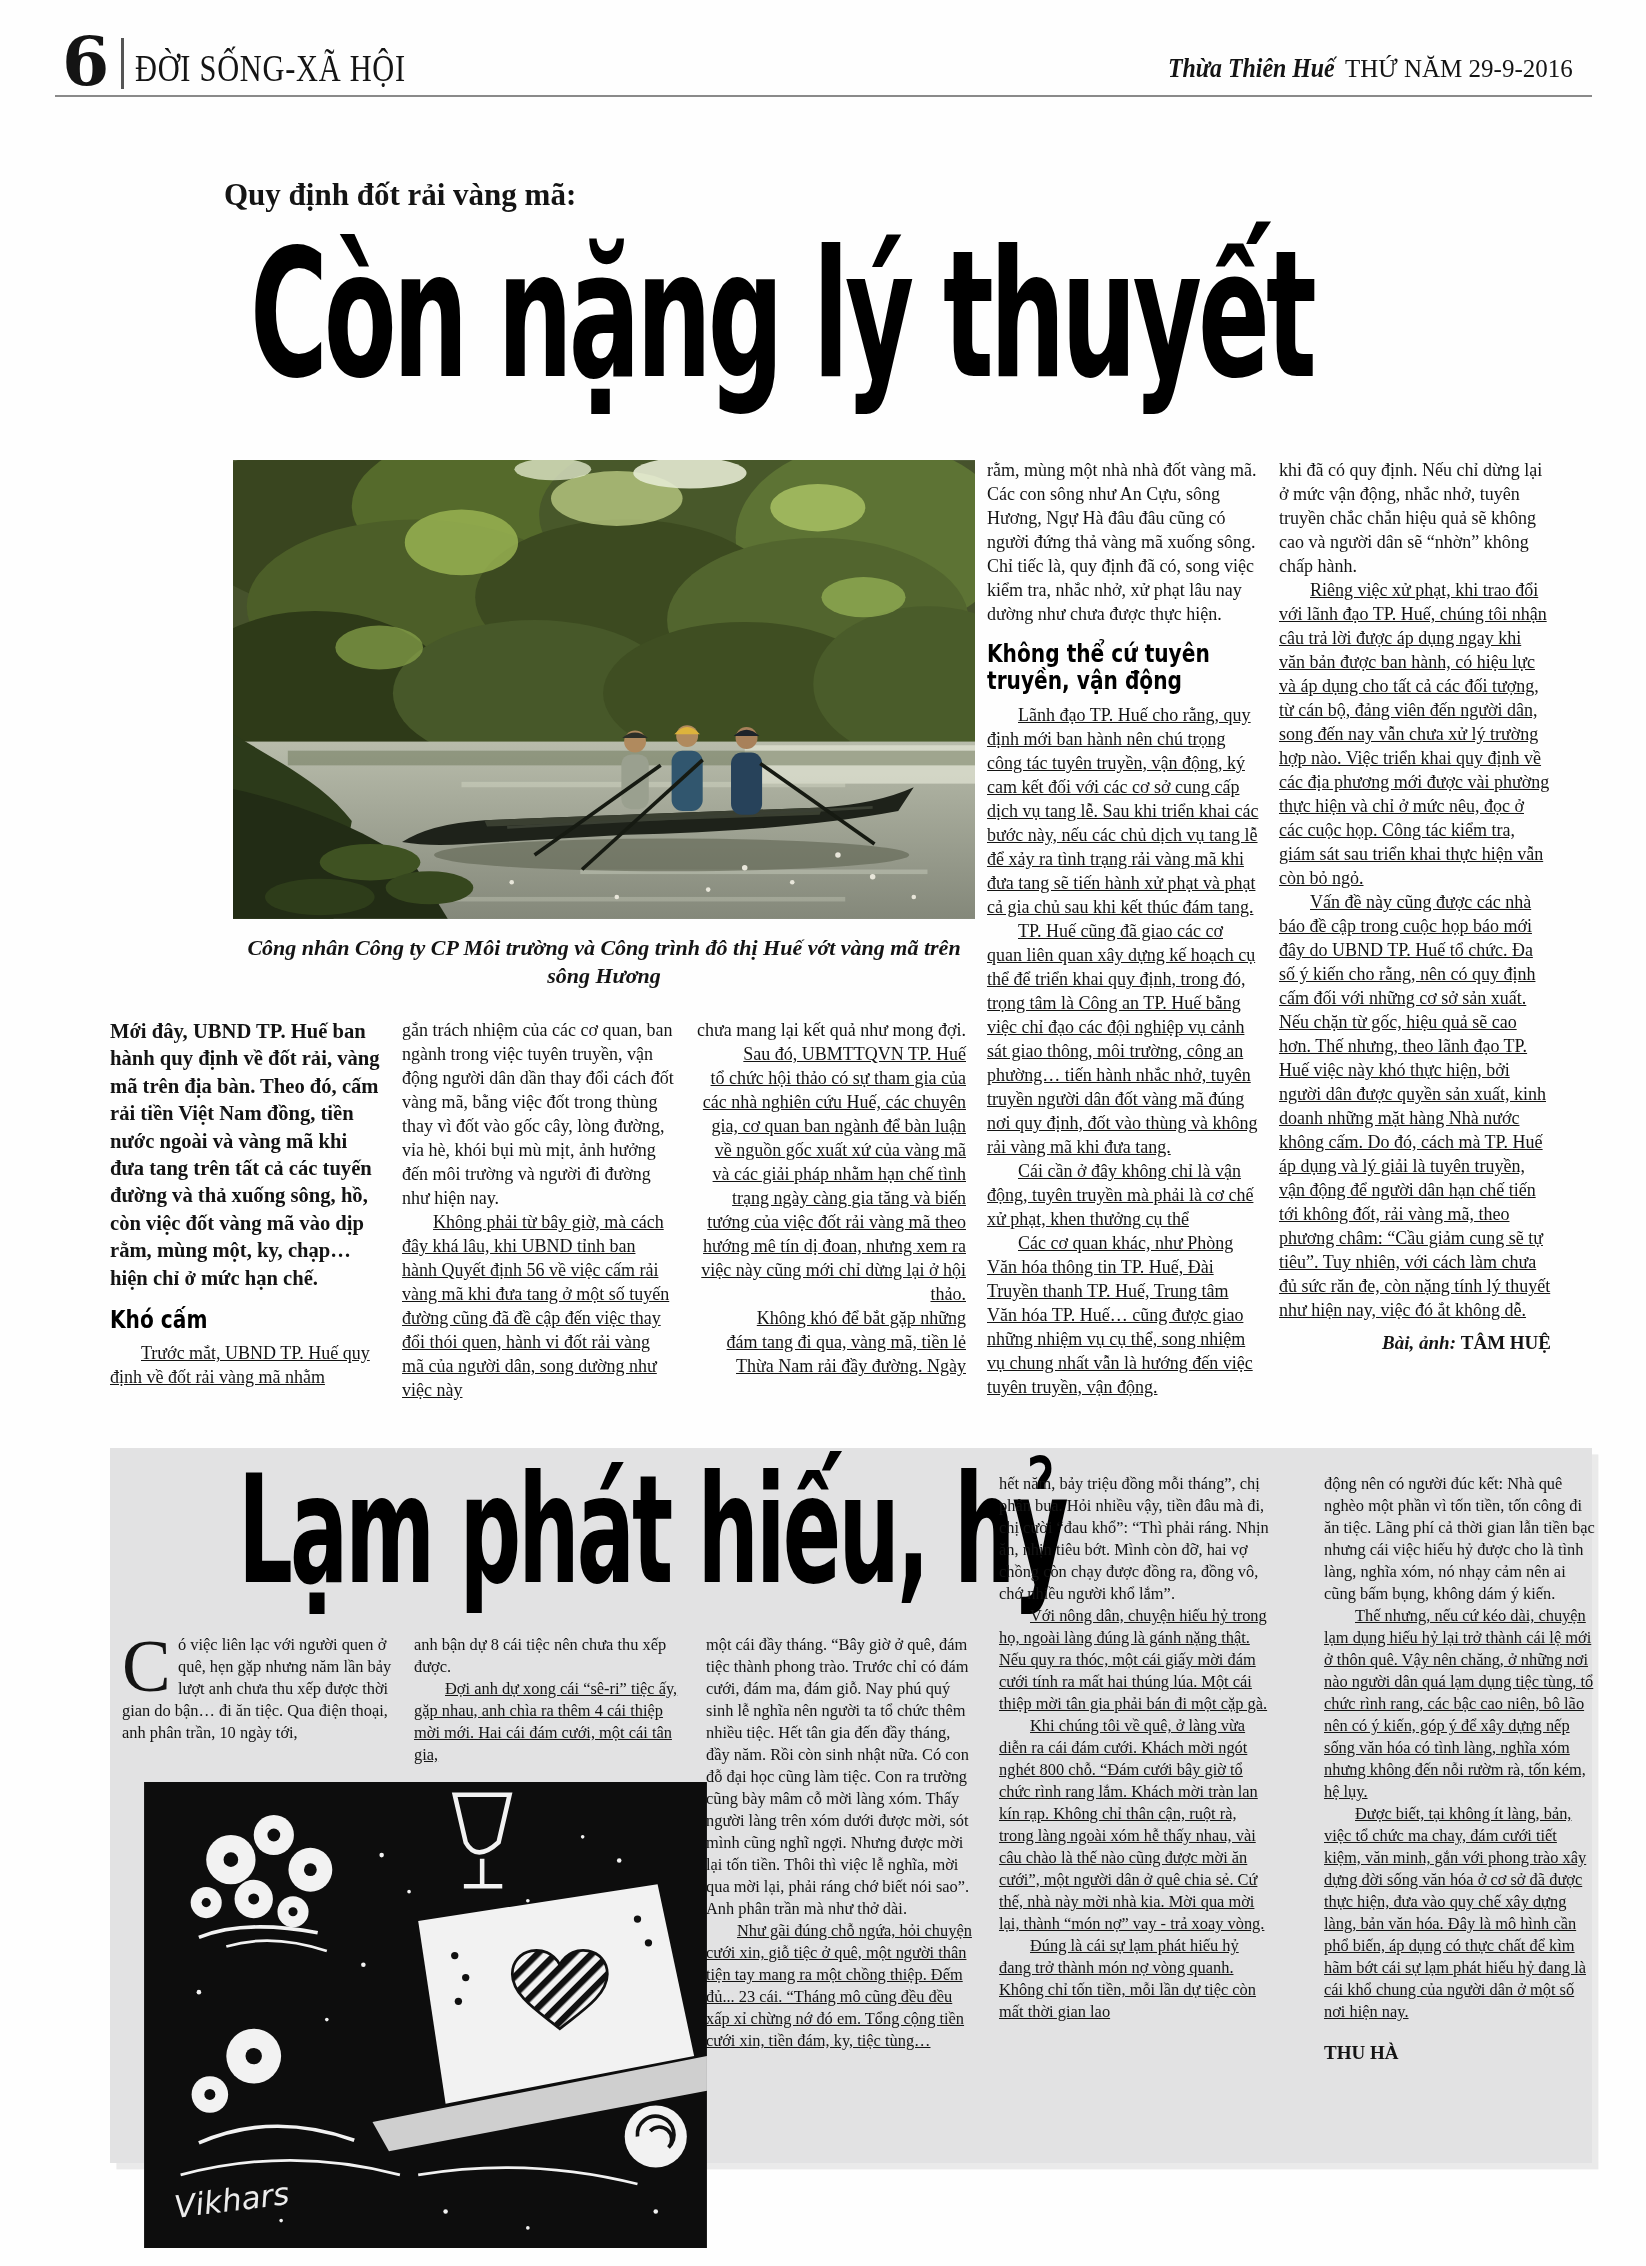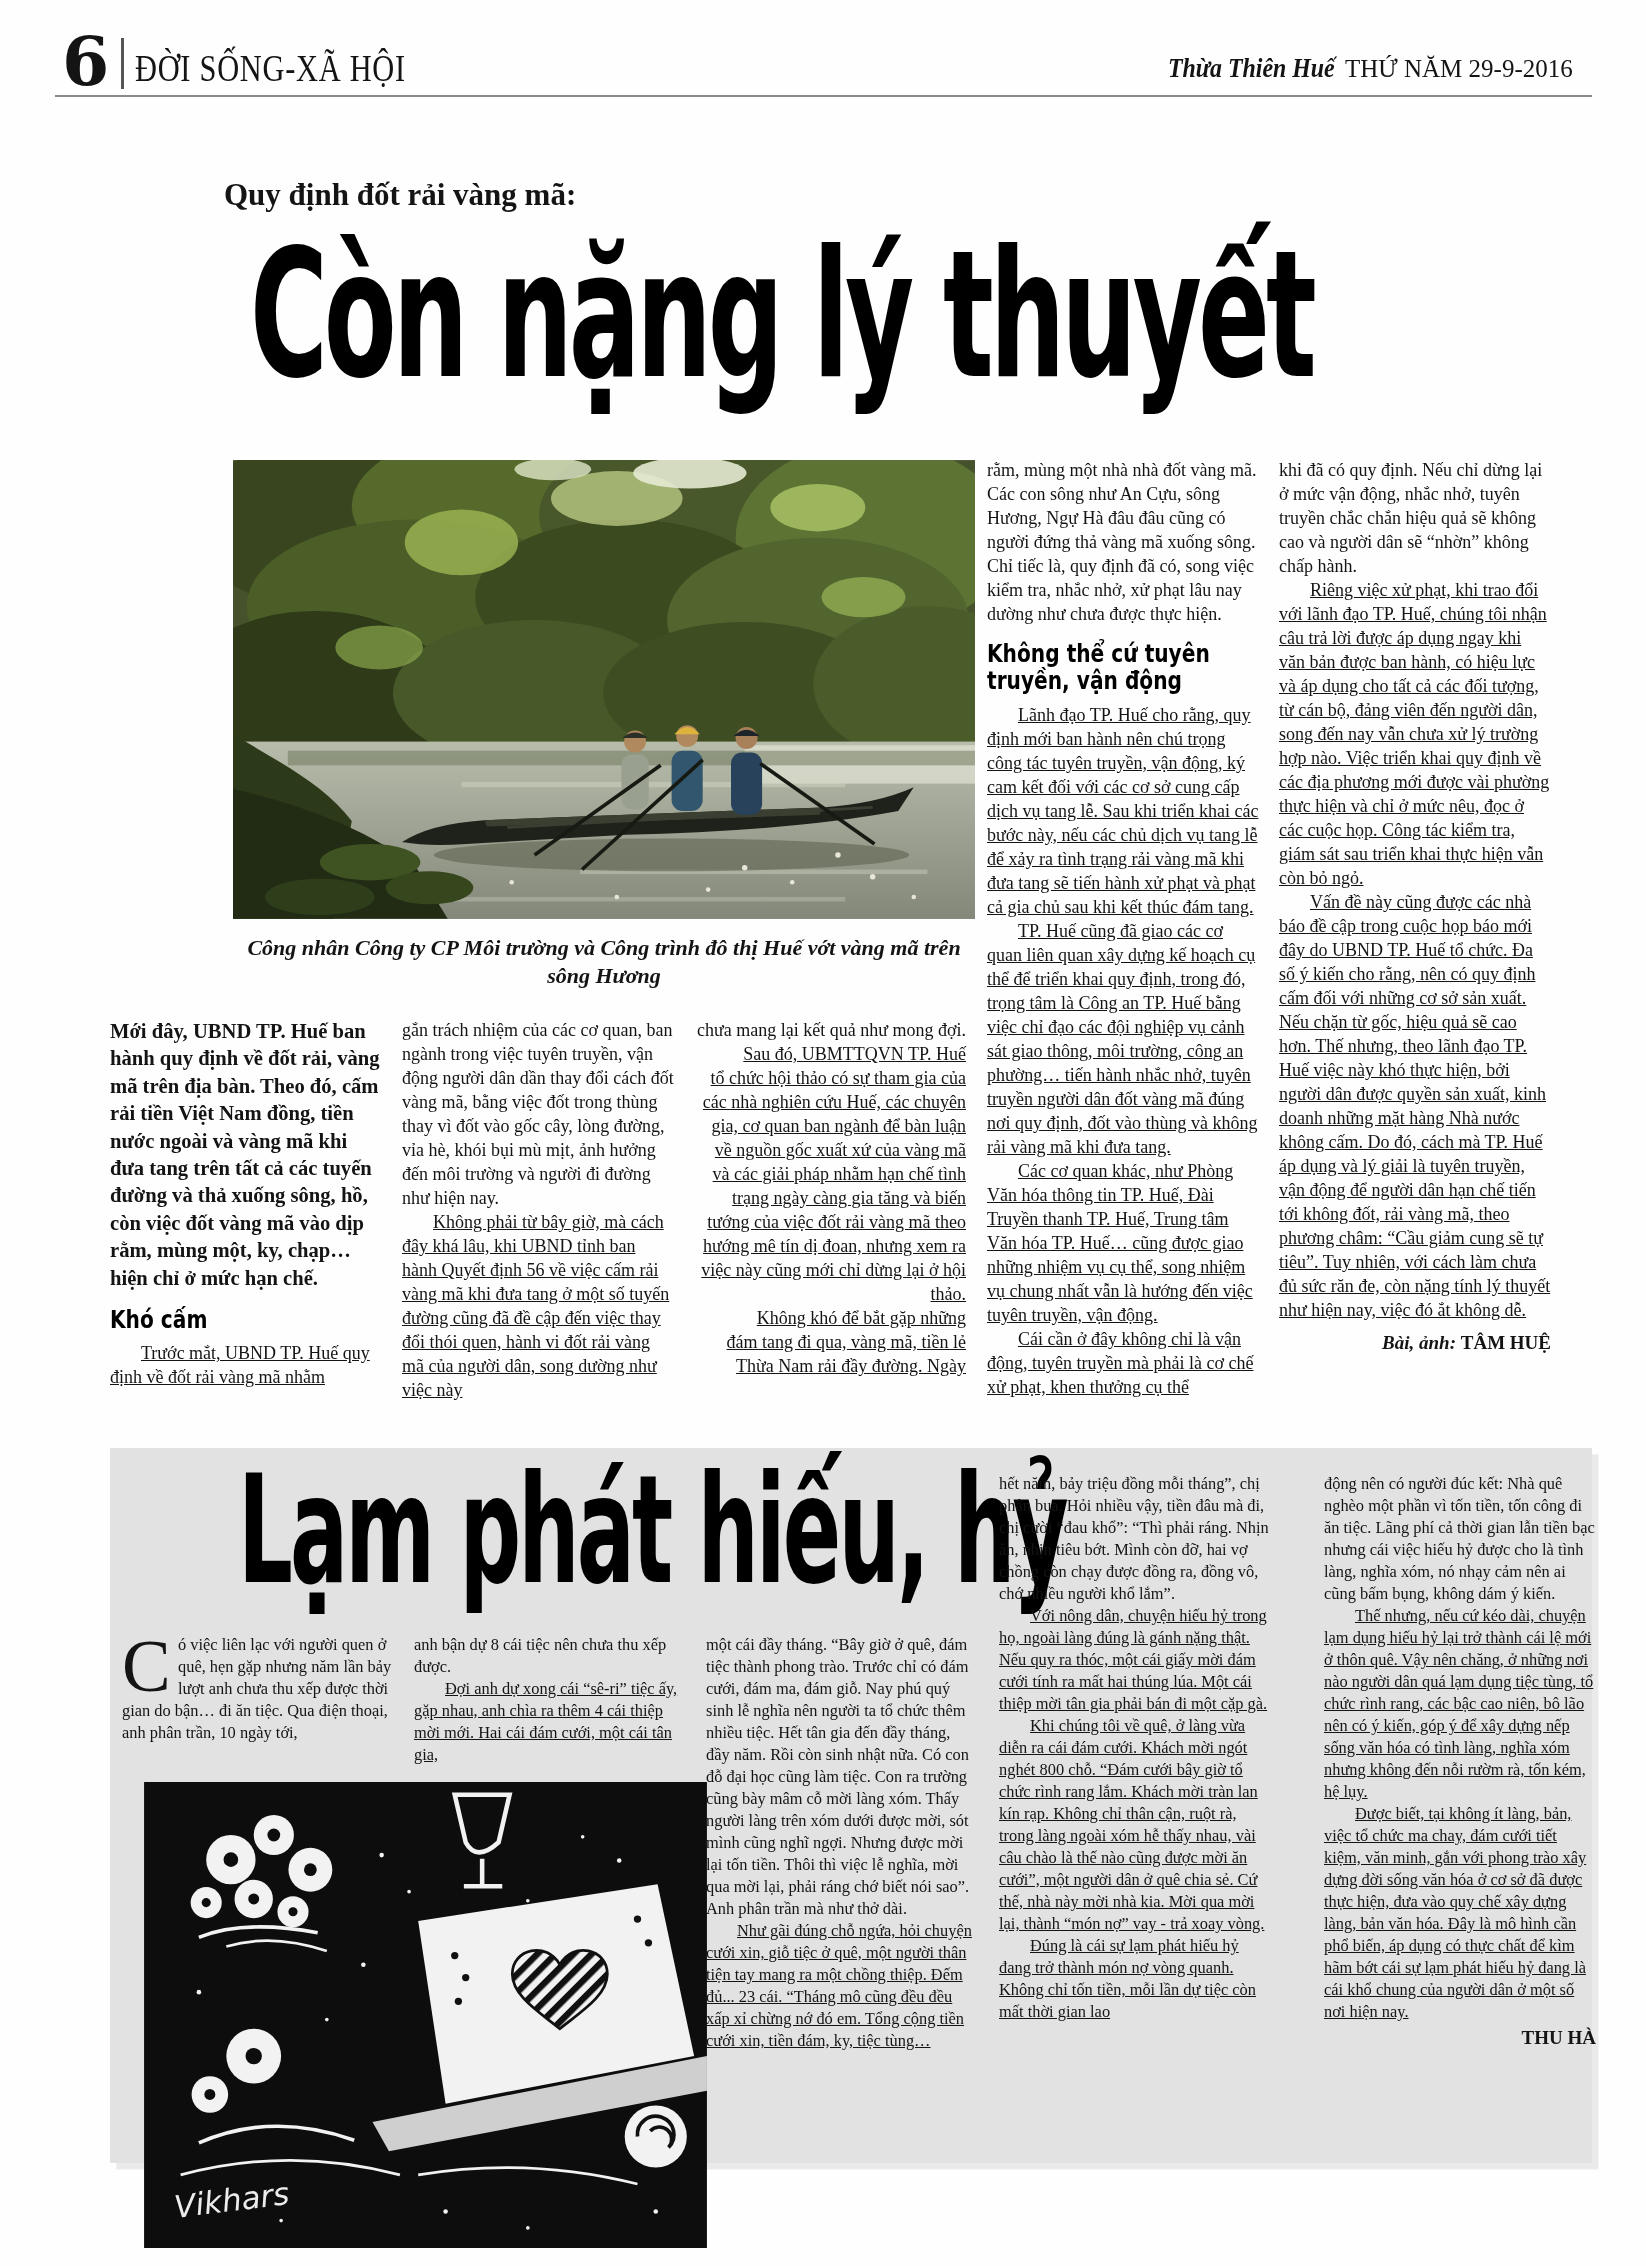--- a/index.html
+++ b/index.html
@@ -47,21 +47,21 @@
   .headline2{left:238px;top:1456px;font-size:139px;font-weight:bold;line-height:1;
              font-family:"DejaVu Sans","Liberation Sans",sans-serif;white-space:nowrap;
              letter-spacing:-4.6px;transform:scale(.62,1.08);transform-origin:left top;color:#000;}
   .a2col{width:272px;font-size:16.4px;line-height:22px;}
   .a2c1{left:122px;top:1634px;}
   .a2c2{left:414px;top:1634px;}
   .a2c3{left:706px;top:1634px;}
   .a2c4{left:999px;top:1473px;}
   .a2c5{left:1324px;top:1473px;}
   .dropcap{float:left;font-size:73px;line-height:58px;padding:3.7px 7.3px 0 0;font-family:"Liberation Serif",serif;}
-  .byline2{margin-top:4px;text-align:right;font-weight:bold;font-size:19px;}
+  .byline2{margin-top:19px;font-weight:bold;font-size:19px;}
   .illus{left:144px;top:1782px;width:563px;height:466px;}
   .illus-sig{left:174px;top:2182px;color:#fff;font-style:italic;font-size:31px;
              font-family:"DejaVu Sans",sans-serif;transform:rotate(-7deg);opacity:.92;}
 </style>
 </head>
 <body>
 
 <div class="page">
 
   <div class="abs pagenum">6</div>
@@ -165,22 +165,22 @@
     <p>chưa mang lại kết quả như mong đợi.</p>
     <p class="ind">Sau đó, UBMTTQVN TP. Huế tổ chức hội thảo có sự tham gia của các nhà nghiên cứu Huế, các chuyên gia, cơ quan ban ngành để bàn luận về nguồn gốc xuất xứ của vàng mã và các giải pháp nhằm hạn chế tình trạng ngày càng gia tăng và biến tướng của việc đốt rải vàng mã theo hướng mê tín dị đoan, nhưng xem ra việc này cũng mới chỉ dừng lại ở hội thảo.</p>
     <p class="ind">Không khó để bắt gặp những đám tang đi qua, vàng mã, tiền lẻ Thừa Nam rải đầy đường. Ngày</p>
   </div>
 
   <div class="abs a1col a1c4">
     <p>rằm, mùng một nhà nhà đốt vàng mã. Các con sông như An Cựu, sông Hương, Ngự Hà đâu đâu cũng có người đứng thả vàng mã xuống sông. Chỉ tiếc là, quy định đã có, song việc kiểm tra, nhắc nhở, xử phạt lâu nay dường như chưa được thực hiện.</p>
     <div class="subhead">Không thể cứ tuyên truyền, vận động</div>
     <p class="ind">Lãnh đạo TP. Huế cho rằng, quy định mới ban hành nên chú trọng công tác tuyên truyền, vận động, ký cam kết đối với các cơ sở cung cấp dịch vụ tang lễ. Sau khi triển khai các bước này, nếu các chủ dịch vụ tang lễ để xảy ra tình trạng rải vàng mã khi đưa tang sẽ tiến hành xử phạt và phạt cả gia chủ sau khi kết thúc đám tang.</p>
     <p class="ind">TP. Huế cũng đã giao các cơ quan liên quan xây dựng kế hoạch cụ thể để triển khai quy định, trong đó, trọng tâm là Công an TP. Huế bằng việc chỉ đạo các đội nghiệp vụ cảnh sát giao thông, môi trường, công an phường… tiến hành nhắc nhở, tuyên truyền người dân đốt vàng mã đúng nơi quy định, đốt vào thùng và không rải vàng mã khi đưa tang.</p>
+    <p class="ind">Cái cần ở đây không chỉ là vận động, tuyên truyền mà phải là cơ chế xử phạt, khen thưởng cụ thể</p>
     <p class="ind">Các cơ quan khác, như Phòng Văn hóa thông tin TP. Huế, Đài Truyền thanh TP. Huế, Trung tâm Văn hóa TP. Huế… cũng được giao những nhiệm vụ cụ thể, song nhiệm vụ chung nhất vẫn là hướng đến việc tuyên truyền, vận động.</p>
-    <p class="ind">Cái cần ở đây không chỉ là vận động, tuyên truyền mà phải là cơ chế xử phạt, khen thưởng cụ thể</p>
   </div>
 
   <div class="abs a1col a1c5">
     <p>khi đã có quy định. Nếu chỉ dừng lại ở mức vận động, nhắc nhở, tuyên truyền chắc chắn hiệu quả sẽ không cao và người dân sẽ “nhờn” không chấp hành.</p>
     <p class="ind">Riêng việc xử phạt, khi trao đổi với lãnh đạo TP. Huế, chúng tôi nhận câu trả lời được áp dụng ngay khi văn bản được ban hành, có hiệu lực và áp dụng cho tất cả các đối tượng, từ cán bộ, đảng viên đến người dân, song đến nay vẫn chưa xử lý trường hợp nào. Việc triển khai quy định về các địa phương mới được vài phường thực hiện và chỉ ở mức nêu, đọc ở các cuộc họp. Công tác kiểm tra, giám sát sau triển khai thực hiện vẫn còn bỏ ngỏ.</p>
     <p class="ind">Vấn đề này cũng được các nhà báo đề cập trong cuộc họp báo mới đây do UBND TP. Huế tổ chức. Đa số ý kiến cho rằng, nên có quy định cấm đối với những cơ sở sản xuất. Nếu chặn từ gốc, hiệu quả sẽ cao hơn. Thế nhưng, theo lãnh đạo TP. Huế việc này khó thực hiện, bởi người dân được quyền sản xuất, kinh doanh những mặt hàng Nhà nước không cấm. Do đó, cách mà TP. Huế áp dụng và lý giải là tuyên truyền, vận động để người dân hạn chế tiến tới không đốt, rải vàng mã, theo phương châm: “Cầu giảm cung sẽ tự tiêu”. Tuy nhiên, với cách làm chưa đủ sức răn đe, còn nặng tính lý thuyết như hiện nay, việc đó ắt không dễ.</p>
     <div class="byline1">
       <span class="byline-label">Bài, ảnh:</span>
       <span class="byline-name">TÂM HUỆ</span>
     </div>

